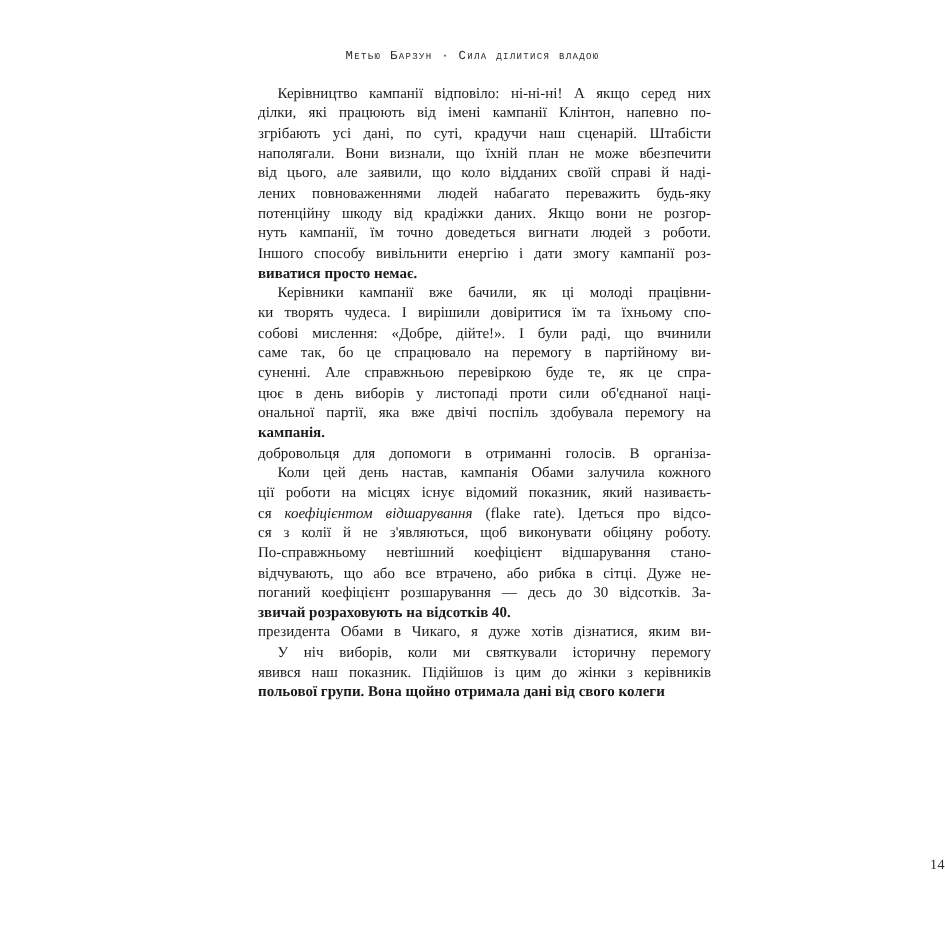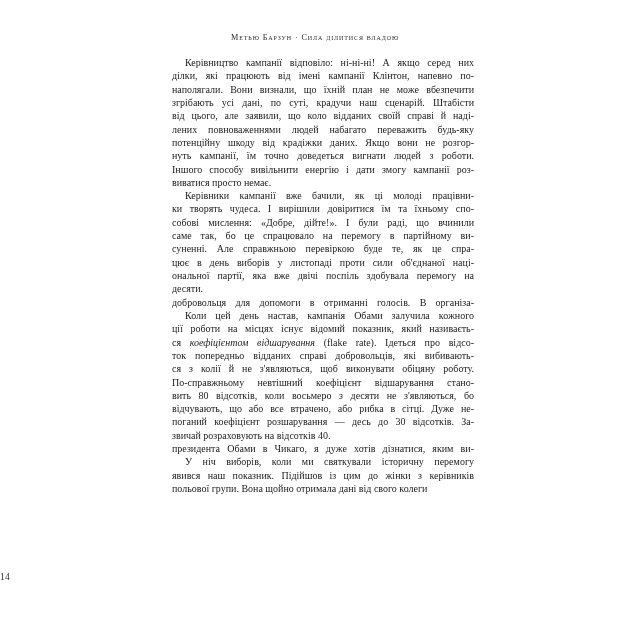--- a/index.html
+++ b/index.html
@@ -20,21 +20,21 @@
     -webkit-font-smoothing: antialiased;
   }
 
   
   .running-head {
     position: absolute;
     top: 33px;
     left: 0;
     width: 630px;
     text-align: center;
-    font-family: Liberation Serif, serif;
+    font-family: Liberation Mono, monospace;
     font-size: 8.2px;
     font-variant: small-caps;
     letter-spacing: 0.9px;
     color: #2a2a2a;
     white-space: nowrap;
   }
 
   
   .textblock {
     position: absolute;
@@ -64,79 +64,78 @@
 
   
   .line {
     display: block;
     text-align: justify;
     text-align-last: justify;
     white-space: pre-wrap;
   }
   .line.last {
     text-align-last: left;
+    font-weight: bold;
   }
   .line.indent {
     text-indent: 13px;
   }
 
   
   .folio {
     position: absolute;
     top: 572px;
     left: 0;
     width: 630px;
-    text-align: left;
+    text-align: right;
     font-size: 9.4px;
     color: #2b2b2b;
     letter-spacing: 0.3px;
   }
 </style>
 </head>
 <body>
 
 <div class="page">
 
   <div class="running-head">Метью Барзун · Сила ділитися владою</div>
 
   <div class="textblock">
 
     <p class="no-indent">
       <span class="line indent">Керівництво кампанії відповіло: ні-ні-ні! А якщо серед них</span>
       <span class="line">ділки, які працюють від імені кампанії Клінтон, напевно по-</span>
+      <span class="line">згрібають усі дані, по суті, крадучи наш сценарій. Штабісти</span>
       <span class="line">наполягали. Вони визнали, що їхній план не може вбезпечити</span>
-      <span class="line">згрібають усі дані, по суті, крадучи наш сценарій. Штабісти</span>
       <span class="line">від цього, але заявили, що коло відданих своїй справі й наді-</span>
       <span class="line">лених повноваженнями людей набагато переважить будь-яку</span>
       <span class="line">потенційну шкоду від крадіжки даних. Якщо вони не розгор-</span>
       <span class="line">нуть кампанії, їм точно доведеться вигнати людей з роботи.</span>
       <span class="line">Іншого способу вивільнити енергію і дати змогу кампанії роз-</span>
       <span class="line last">виватися просто немає.</span>
     </p>
 
     <p class="no-indent">
       <span class="line indent">Керівники кампанії вже бачили, як ці молоді працівни-</span>
       <span class="line">ки творять чудеса. І вирішили довіритися їм та їхньому спо-</span>
       <span class="line">собові мислення: «Добре, дійте!». І були раді, що вчинили</span>
       <span class="line">саме так, бо це спрацювало на перемогу в партійному ви-</span>
       <span class="line">суненні. Але справжньою перевіркою буде те, як це спра-</span>
       <span class="line">цює в день виборів у листопаді проти сили об'єднаної наці-</span>
       <span class="line">ональної партії, яка вже двічі поспіль здобувала перемогу на</span>
-      <span class="line last">десяти.</span>
+      <span class="line last">кампанія.</span>
     </p>
 
     <p class="no-indent">
       <span class="line">добровольця для допомоги в отриманні голосів. В організа-</span>
       <span class="line indent">Коли цей день настав, кампанія Обами залучила кожного</span>
       <span class="line">ції роботи на місцях існує відомий показник, який називаєть-</span>
       <span class="line"><span>ся </span><i>коефіцієнтом відшарування</i><span> (flake rate). Ідеться про відсо-</span></span>
-      <span class="line">ток попередньо відданих справі добровольців, які вибивають-</span>
       <span class="line">ся з колії й не з'являються, щоб виконувати обіцяну роботу.</span>
       <span class="line">По-справжньому невтішний коефіцієнт відшарування стано-</span>
-      <span class="line">вить 80 відсотків, коли восьмеро з десяти не з'являються, бо</span>
       <span class="line">відчувають, що або все втрачено, або рибка в сітці. Дуже не-</span>
       <span class="line">поганий коефіцієнт розшарування — десь до 30 відсотків. За-</span>
       <span class="line last">звичай розраховують на відсотків 40.</span>
     </p>
 
     <p class="no-indent">
       <span class="line">президента Обами в Чикаго, я дуже хотів дізнатися, яким ви-</span>
       <span class="line indent">У ніч виборів, коли ми святкували історичну перемогу</span>
       <span class="line">явився наш показник. Підійшов із цим до жінки з керівників</span>
       <span class="line last">польової групи. Вона щойно отримала дані від свого колеги</span>

